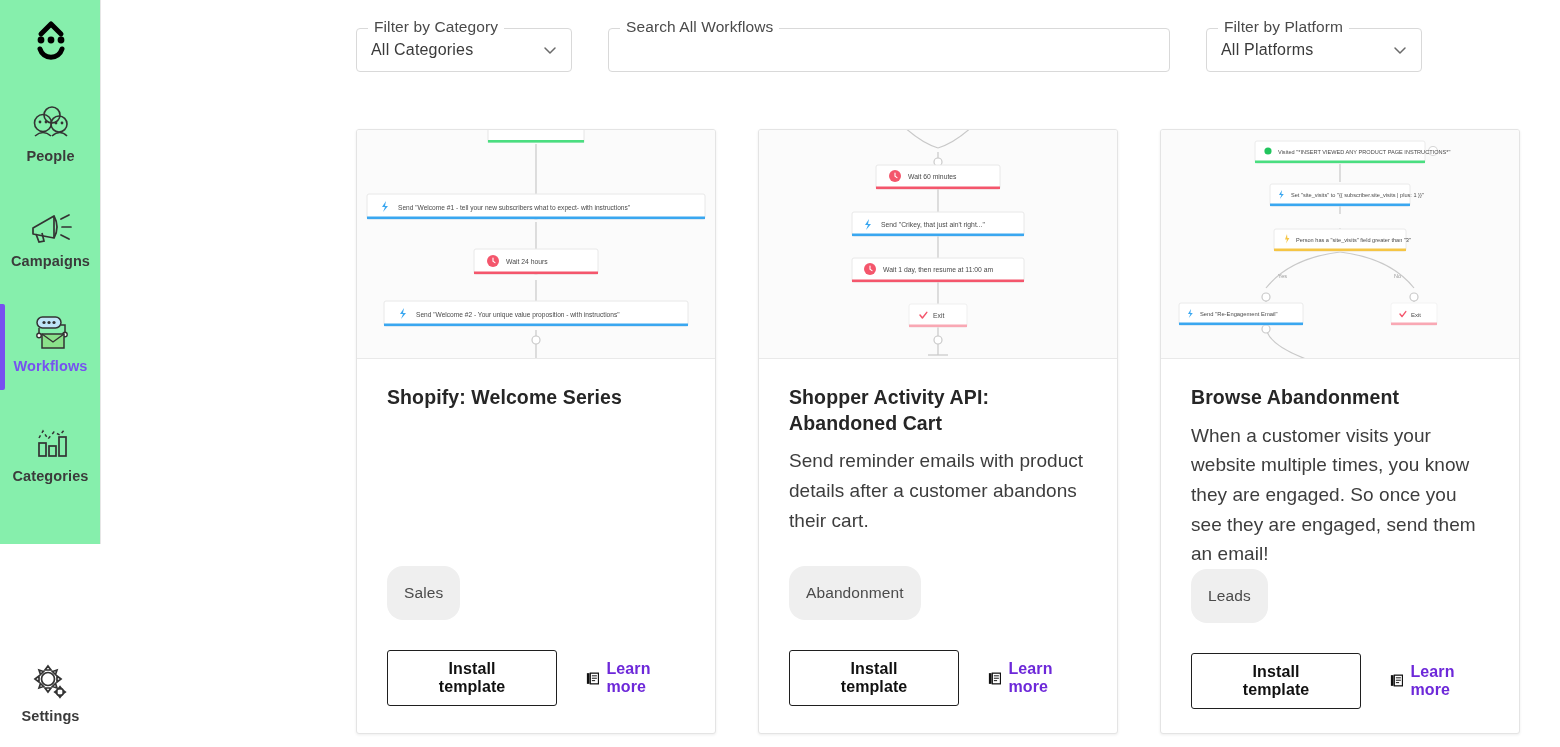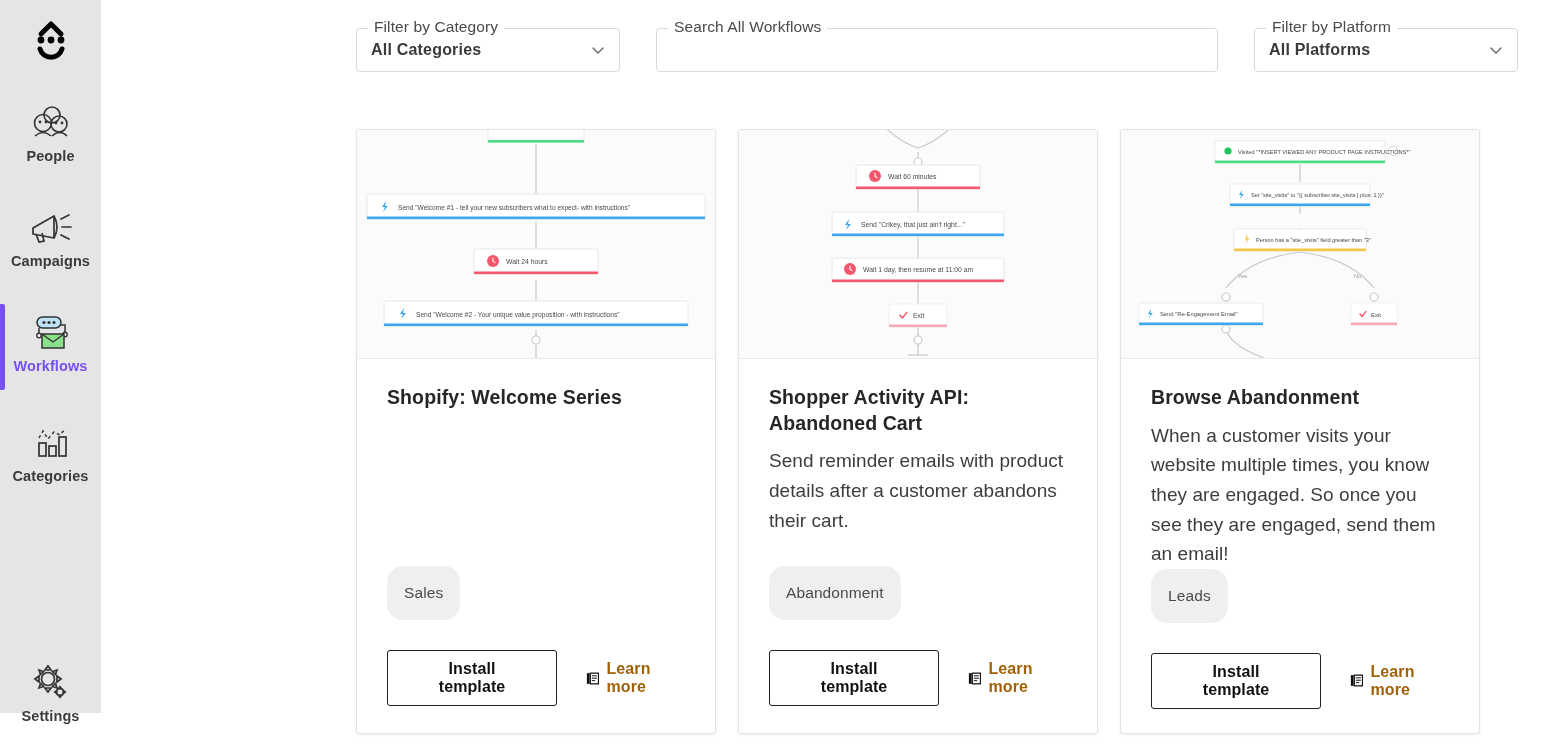--- a/index.html
+++ b/index.html
@@ -6,22 +6,22 @@
   html, body {
     width: 1560px; height: 747px;
     background: #ffffff;
     font-family: "Liberation Sans", "DejaVu Sans", sans-serif;
     overflow: hidden;
   }
   .app { display: flex; width: 1560px; height: 747px; }
 
   
   .sidebar {
-    width: 101px; height: 713px;
-    background: #e5e5e5;
+    width: 101px; height: 544px;
+    background: #86efac;
     border-right: 1px solid #e6e6e6;
     position: relative;
     flex: 0 0 101px;
     text-align: center;
   }
   .logo {
     position: absolute; top: 12px; left: 0; width: 101px;
     display: flex; justify-content: center; align-items: center; height: 60px;
   }
   .nav-item {
@@ -52,25 +52,25 @@
     font-size: 15.5px; color: #4a4a4a; white-space: nowrap;
     letter-spacing: .1px;
   }
   .field .control {
     border: 1px solid #d9d9d9; border-radius: 4px;
     height: 44px; display: flex; align-items: center;
     padding: 0 14px; background: #fff;
   }
   .field .value { font-size: 16px; color: #3a3a3a; flex: 1; letter-spacing: .2px; }
   .chev { width: 14px; height: 14px; flex: 0 0 14px; }
-  .field.select .control { width: 264px; font-weight: bold; }
+  .field.select .control { width: 216px; }
   .field.search .control { width: 562px; }
 
   
-  .cards { position: absolute; top: 129px; left: 255px; display: flex; gap: 22px; }
+  .cards { position: absolute; top: 129px; left: 255px; display: flex; gap: 42px; }
   .card {
     width: 360px; height: 605px;
     background: #fff;
     border: 1px solid #e4e4e4;
     border-radius: 3px;
     box-shadow: 0 1px 3px rgba(0,0,0,.07);
     display: flex; flex-direction: column;
     overflow: hidden;
   }
   .preview {
@@ -98,21 +98,21 @@
   }
   .actions { display: flex; align-items: center; gap: 29px; margin-top: 30px; }
   .btn-install {
     border: 1.6px solid #1f1f1f; background: #fff; color: #111;
     font-size: 16px; font-weight: 700; border-radius: 3px;
     padding: 9px 31px; cursor: pointer;
     font-family: "Liberation Sans", sans-serif; letter-spacing: .1px;
   }
   .learn {
     display: flex; align-items: center; gap: 7px;
-    font-size: 16px; font-weight: 700; color: #a16207; cursor: pointer;
+    font-size: 16px; font-weight: 700; color: #6d28d9; cursor: pointer;
     letter-spacing: .1px;
   }
 </style>
 </head>
 <body>
 
 <div class="app">
 
   <nav class="sidebar">
 

